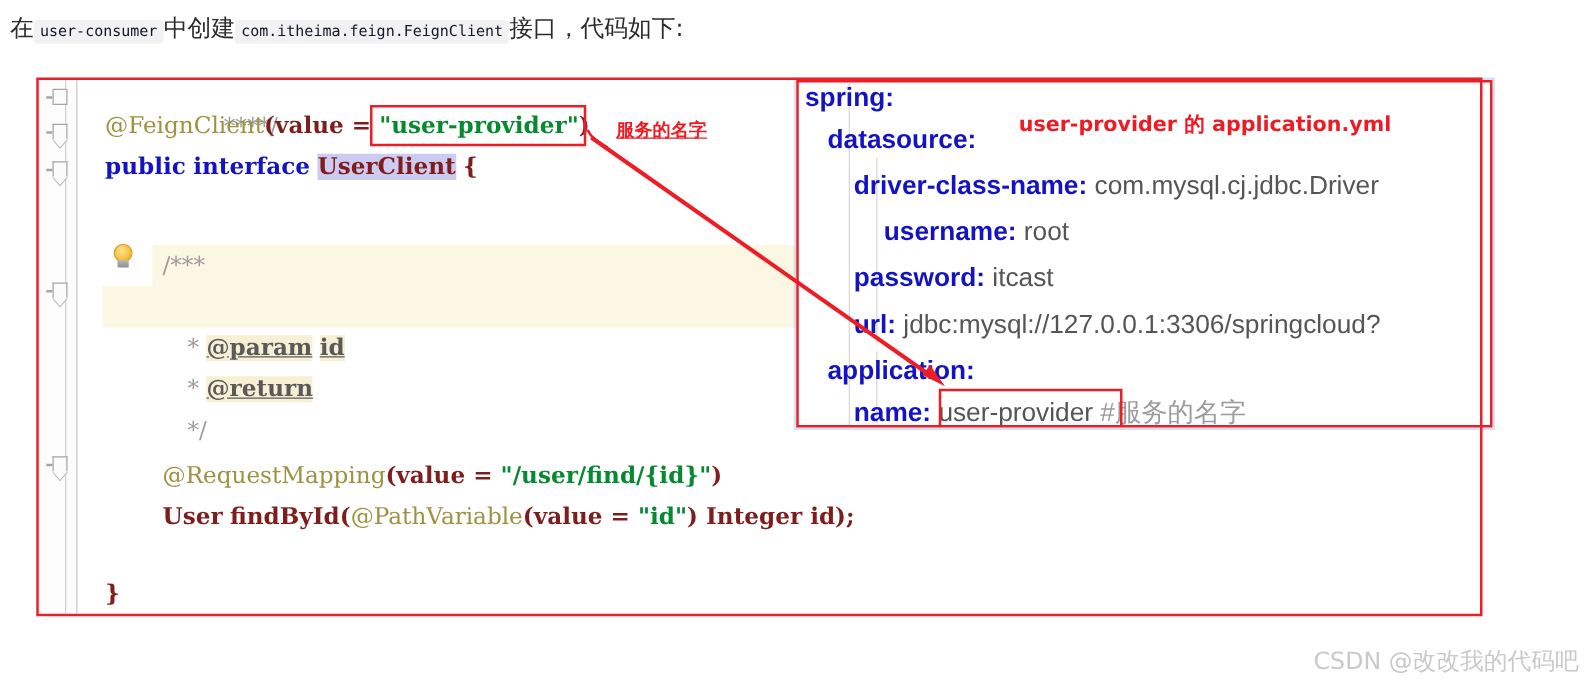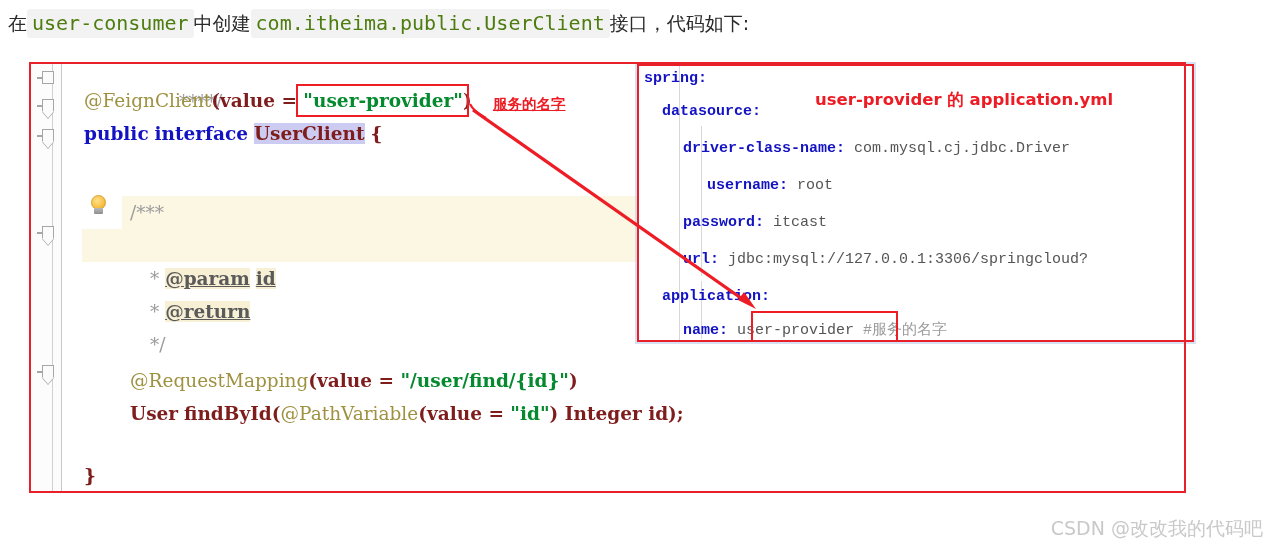--- a/index.html
+++ b/index.html
@@ -18,25 +18,25 @@
     left: 8px; top: 8px;
     font-family: "Liberation Sans", sans-serif;
     font-size: 19.5px;
     color: #2b2b2b;
     white-space: nowrap;
     line-height: 30px;
   }
   .caption .cn { font-family: "DejaVu Sans", sans-serif; font-size: 19px; }
   .caption .code-chip {
     font-family: "DejaVu Sans Mono", monospace;
-    font-size: 20px;
+    font-size: 12px;
     background: #f2f2f2;
     border-radius: 3px;
     padding: 2px 5px 3px 5px;
-    color: #4d7c0f;
+    color: #0f172a;
   }
 
   
   .outer-frame {
     position: absolute;
     left: 29px; top: 62px;
     width: 1157px; height: 431px;
     border: 2.5px solid #e8202a;
     background: transparent;
     pointer-events: none;
@@ -150,22 +150,22 @@
   .yaml-gutter-line {
     position: absolute;
     top: 0; bottom: 0;
     width: 1px;
     background: #d8d8d8;
   }
   .yaml-code {
     position: absolute;
     left: 0; top: 0;
     width: 553px; height: 274px;
-    font-family: Liberation Mono, monospace;
-    font-size: 15px;
+    font-family: Liberation Sans, sans-serif;
+    font-size: 21px;
     line-height: 33px;
     white-space: pre;
     padding-left: 12px;
   }
   .ykey  { color: #1313c4; font-weight: bold; }
   .yval  { color: #555; }
   .ycmt  { color: #9b9b9b; }
 
   
   .redbox {
@@ -200,21 +200,21 @@
     width: 1275px; height: 550px;
     pointer-events: none;
   }
 </style>
 </head>
 <body>
 
 <div id="root">
 
   <div class="caption">
-    <span class="cn">在</span><span class="code-chip">user-consumer</span><span class="cn">中创建</span><span class="code-chip">com.itheima.public.UserClient</span><span class="cn">接口，代码如下:</span>
+    <span class="cn">在</span><span class="code-chip">user-consumer</span><span class="cn">中创建</span><span class="code-chip">com.itheima.feign.FeignClient</span><span class="cn">接口，代码如下:</span>
   </div>
 
   <div class="editor">
 
     <div class="gutter">
       <div class="gutter-inner">
         <div class="vline" style="left:21px; top:0px; height:427px;"></div>
 
         <div class="fold" style="top:6px;">
           <div class="bar"></div>

